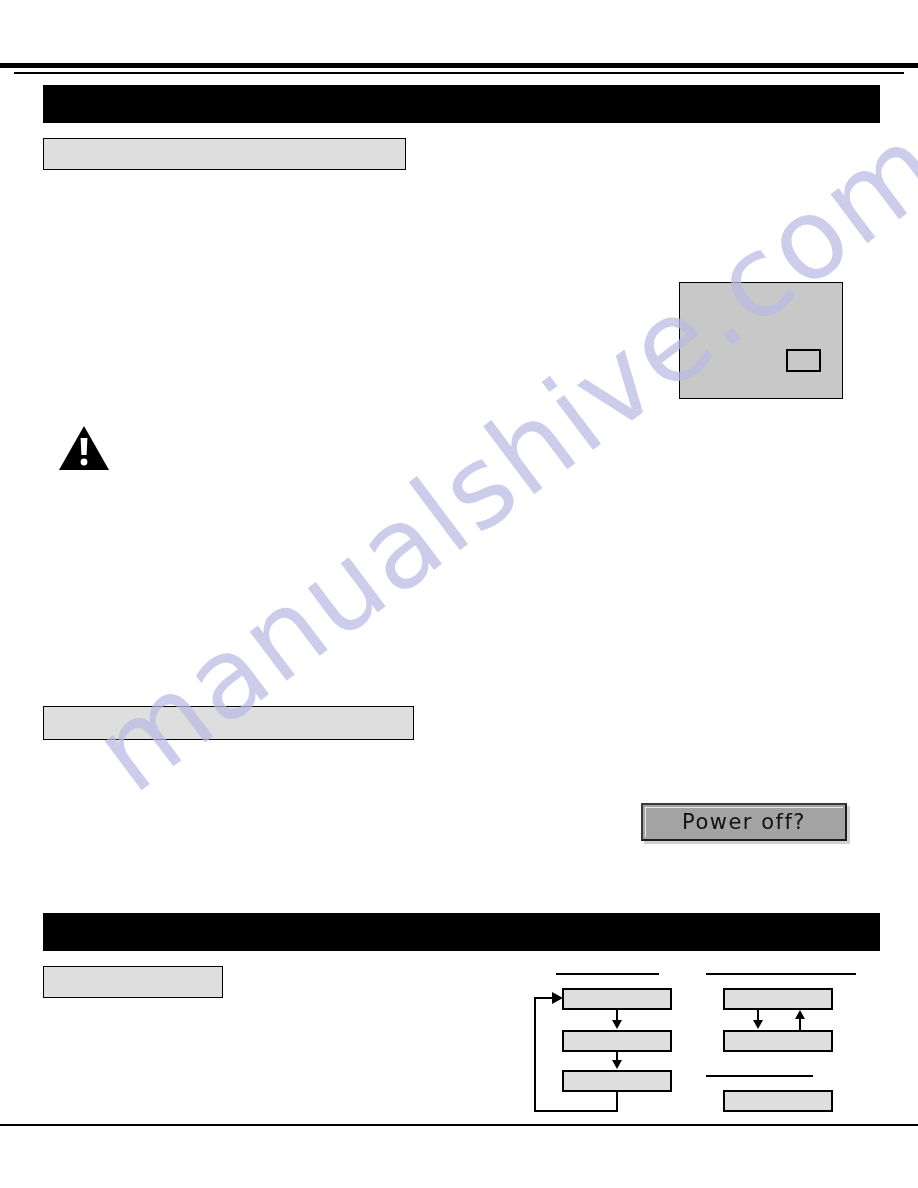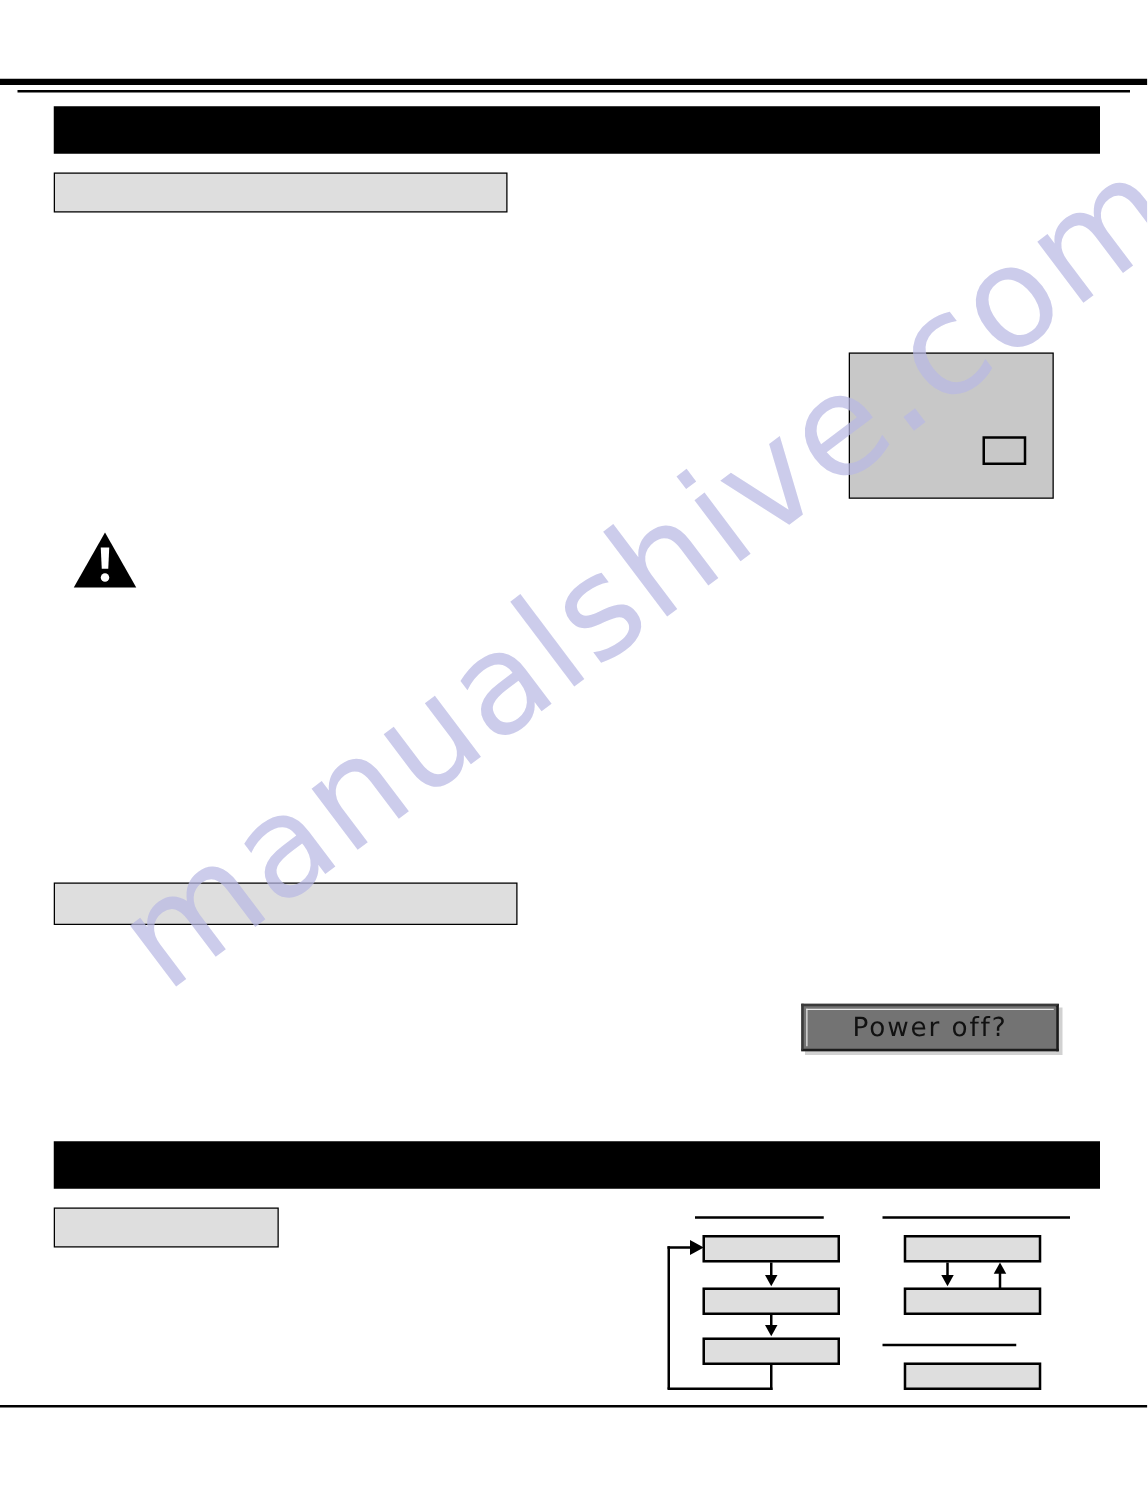--- a/index.html
+++ b/index.html
@@ -87,21 +87,21 @@
   #screen-indicator {
     position: absolute;
     background: transparent;
     border: 2px solid #000000;
     box-sizing: border-box;
   }
 
   
   #power-dialog {
     position: absolute;
-    background: #737373;
+    background: #a3a3a3;
     border-top: 2px solid #3a3a3a;
     border-left: 2px solid #3a3a3a;
     border-right: 2px solid #1c1c1c;
     border-bottom: 2px solid #1c1c1c;
     box-sizing: border-box;
     display: flex;
     align-items: center;
     justify-content: center;
     box-shadow: 3px 3px 0 rgba(0,0,0,0.18);
     z-index: 4;

